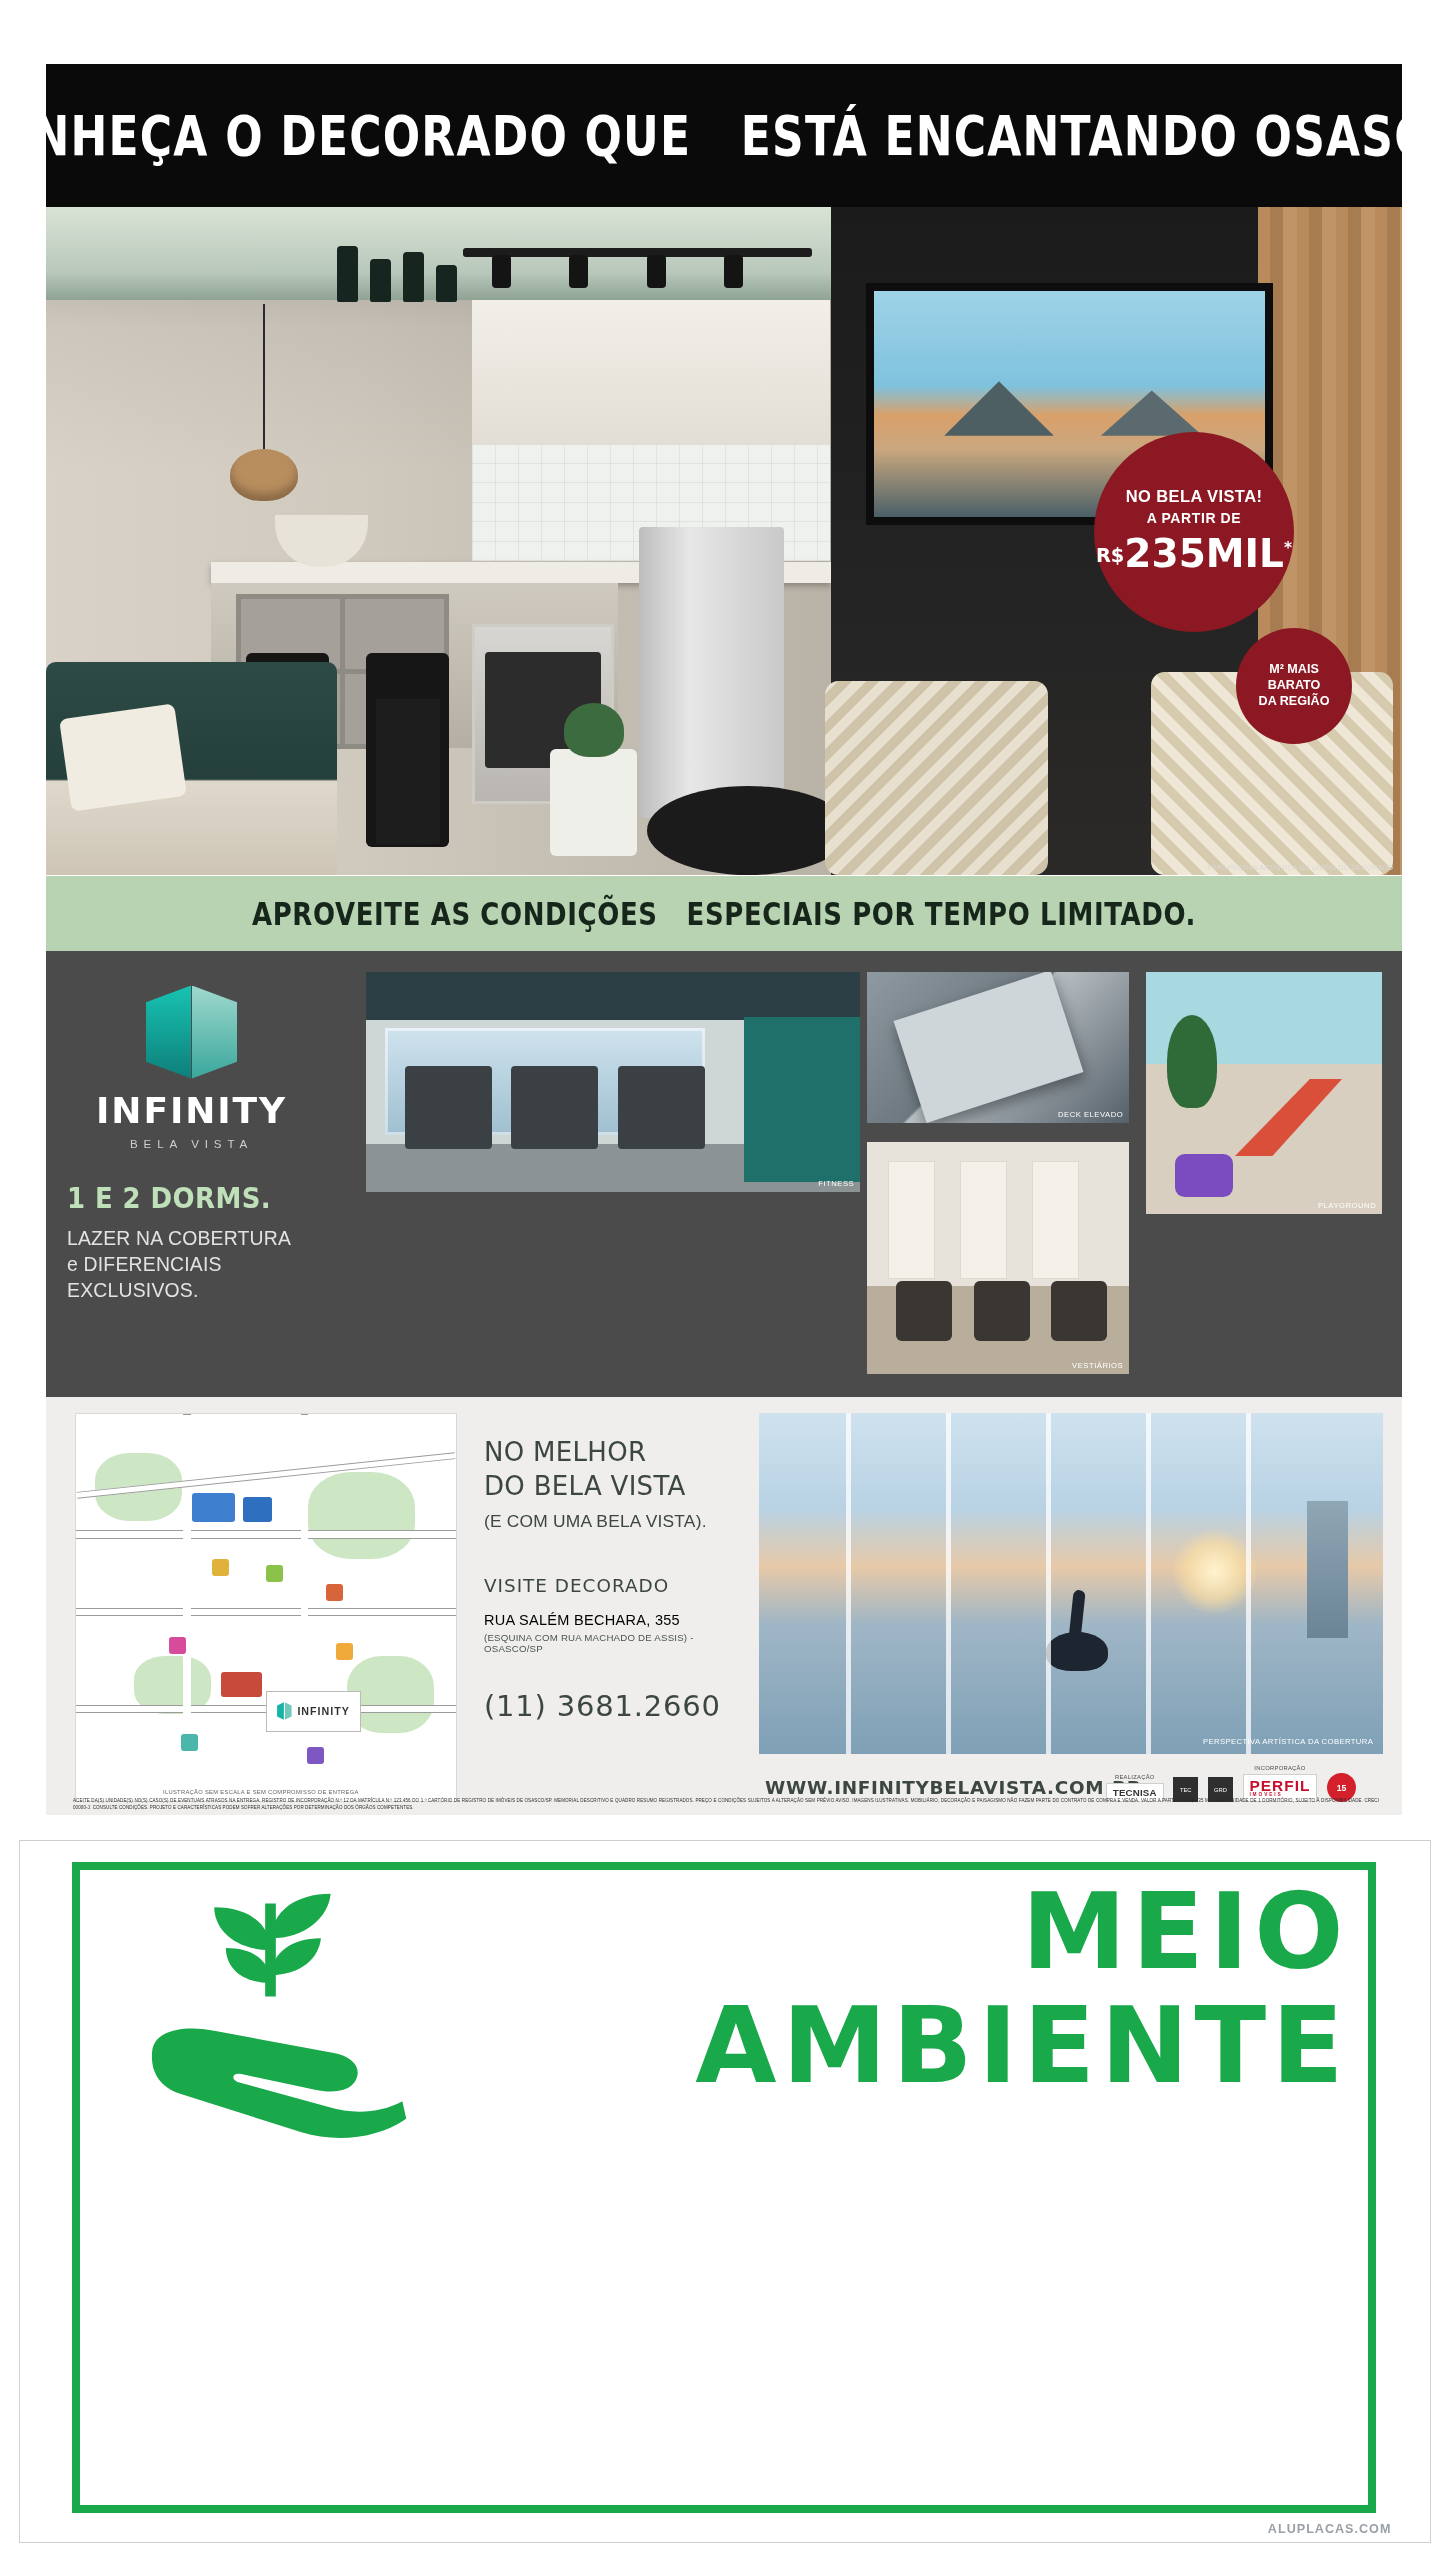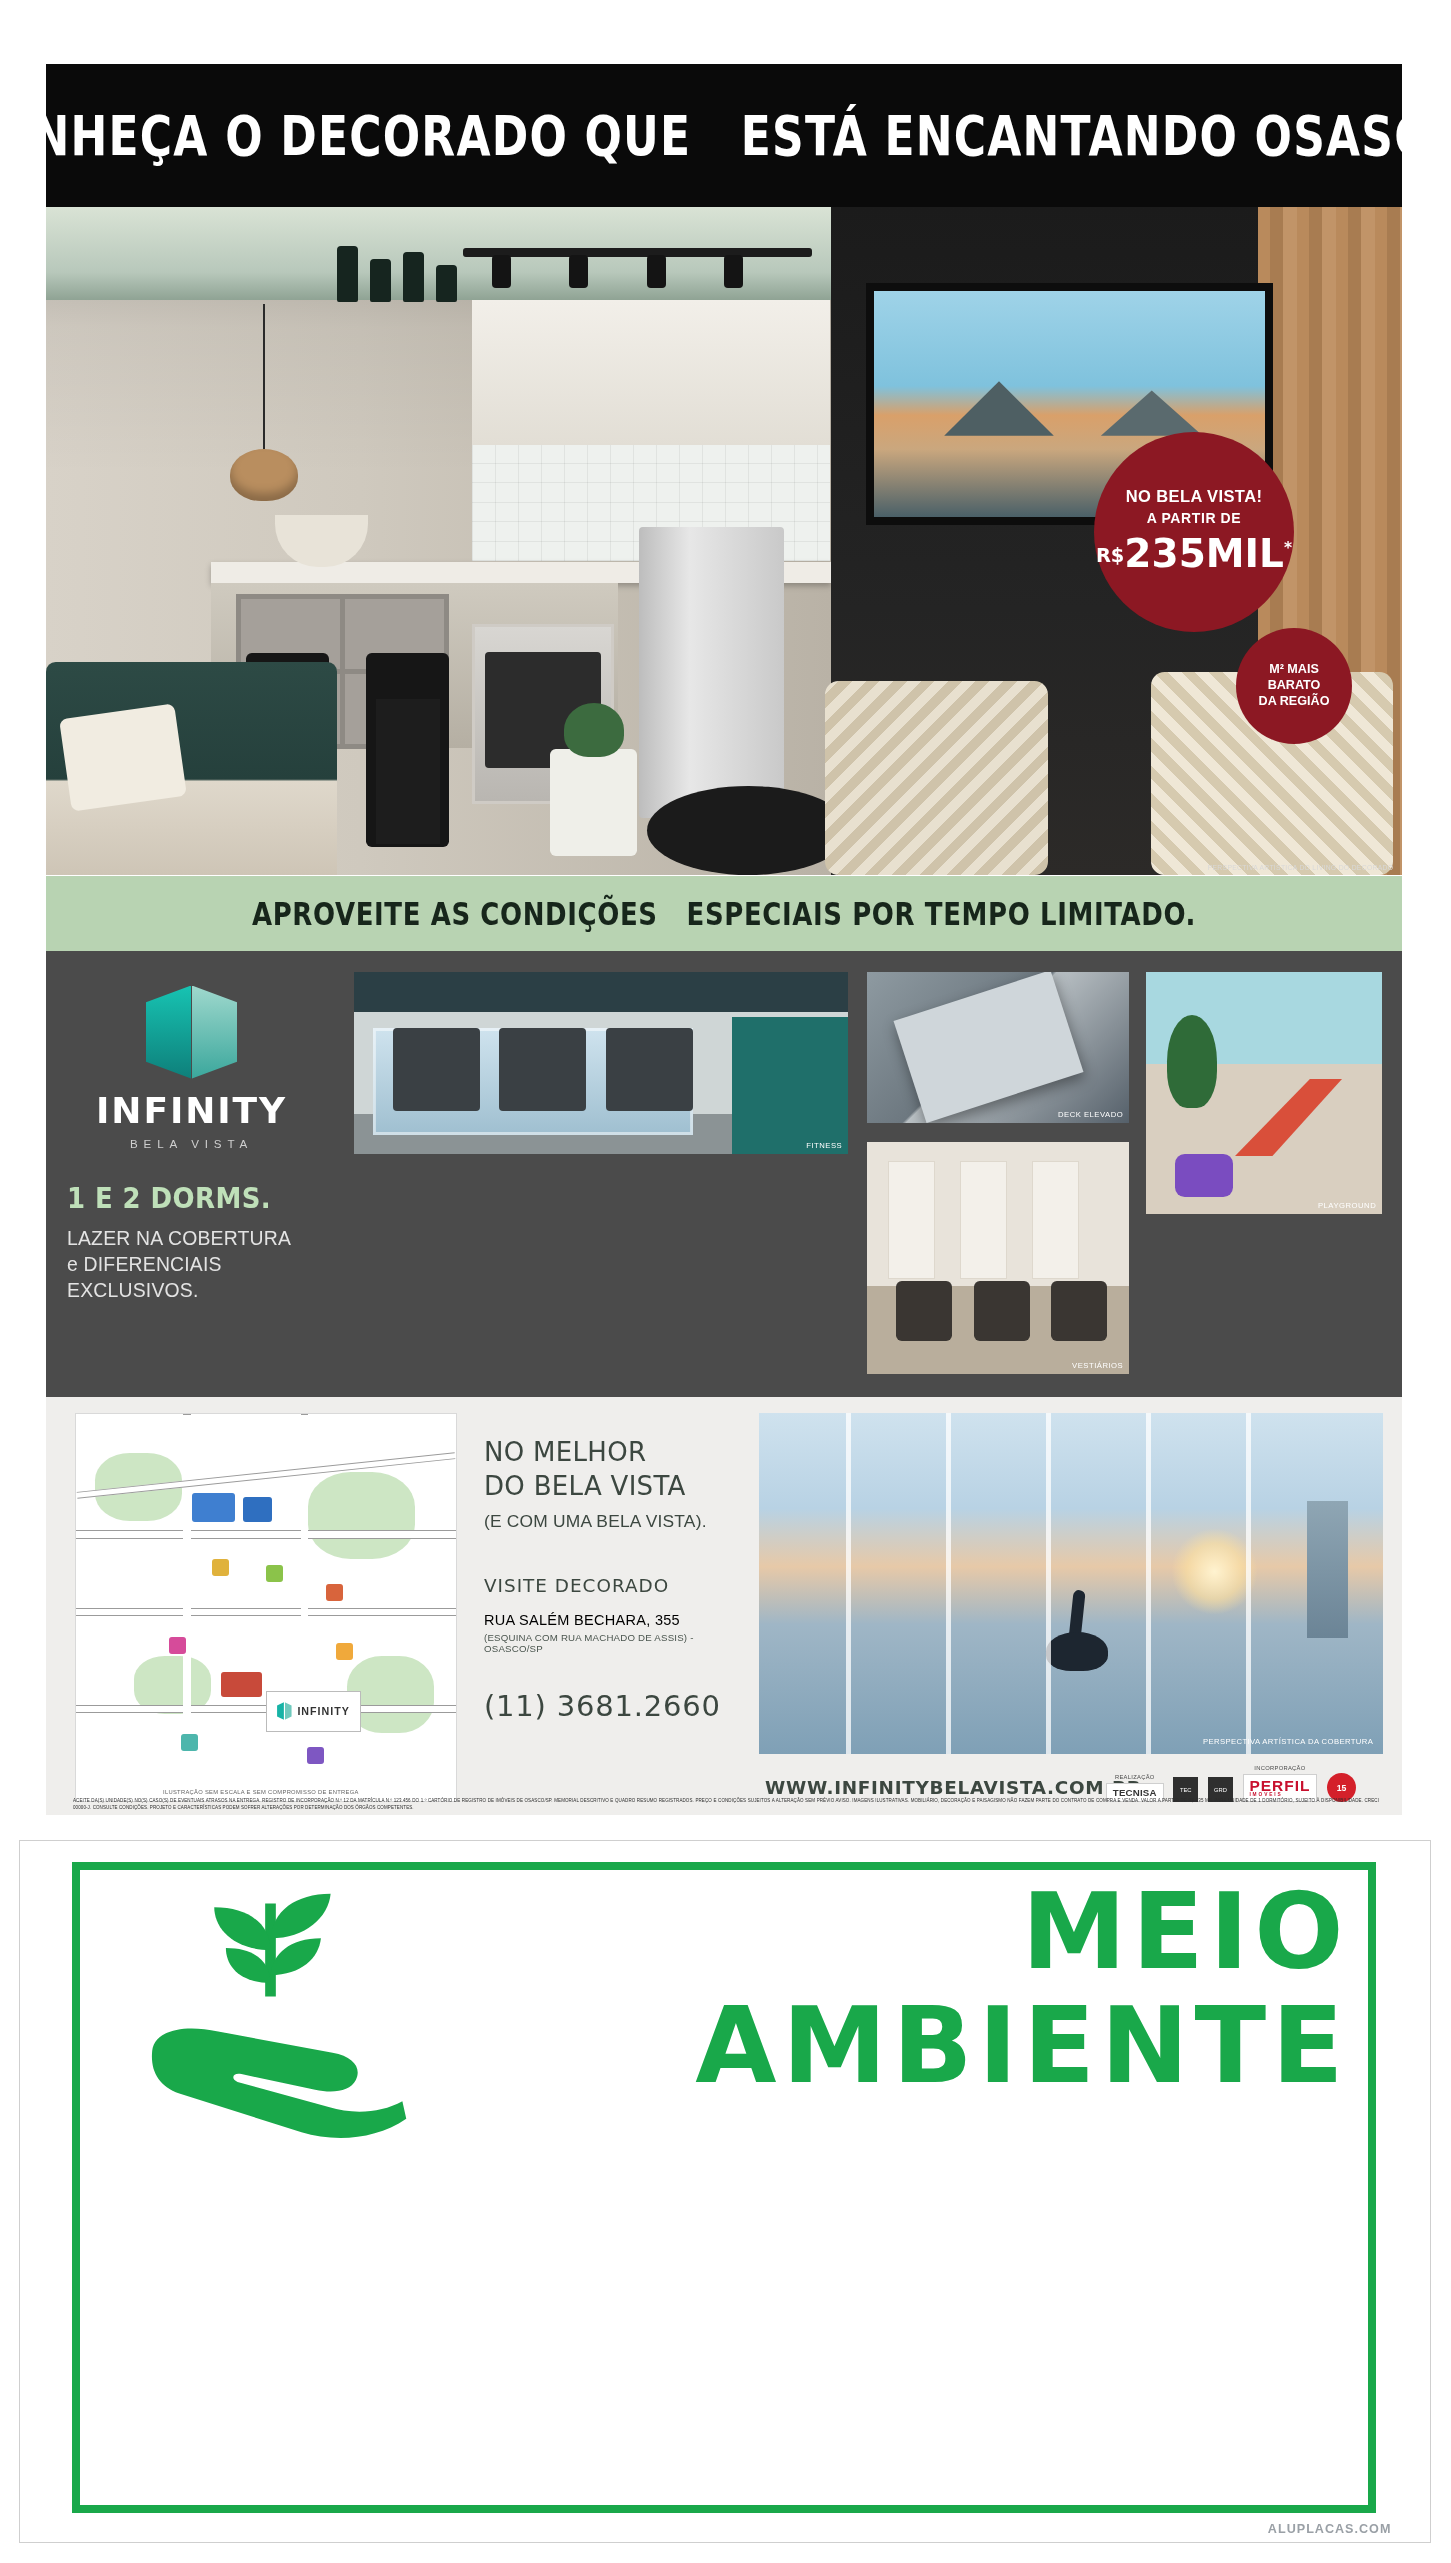--- a/index.html
+++ b/index.html
@@ -282,21 +282,21 @@
   .amen-grid {
     position:absolute; left:308px; top:21px; width:1029px; height:403px;
   }
   .ph {
     position:absolute; overflow:hidden; background:#222;
   }
   .ph .cap {
     position:absolute; right:5.8px; bottom:3.9px; color:#fff; font-size:7.7px; letter-spacing:0.5px;
   }
   .ph-gym {
-    left:0; top:0; width:494px; height:182px;
+    left:12px; top:0; width:494px; height:220px;
     background:
       linear-gradient(180deg,#2b3f45 0 22%, #cfd6d6 22% 78%, #8b9395 78% 100%);
   }
   .ph-gym .win {
     position:absolute; left:19.4px; top:56px; width:320px; height:107px;
     background:linear-gradient(180deg,#cfe3ee,#9fbfd0);
     box-shadow: inset 0 0 0 2.9px rgba(255,255,255,.5);
   }
   .ph-gym .teal {
     position:absolute; right:0; top:45px; width:116px; height:165px; background:#1f6f6a;

